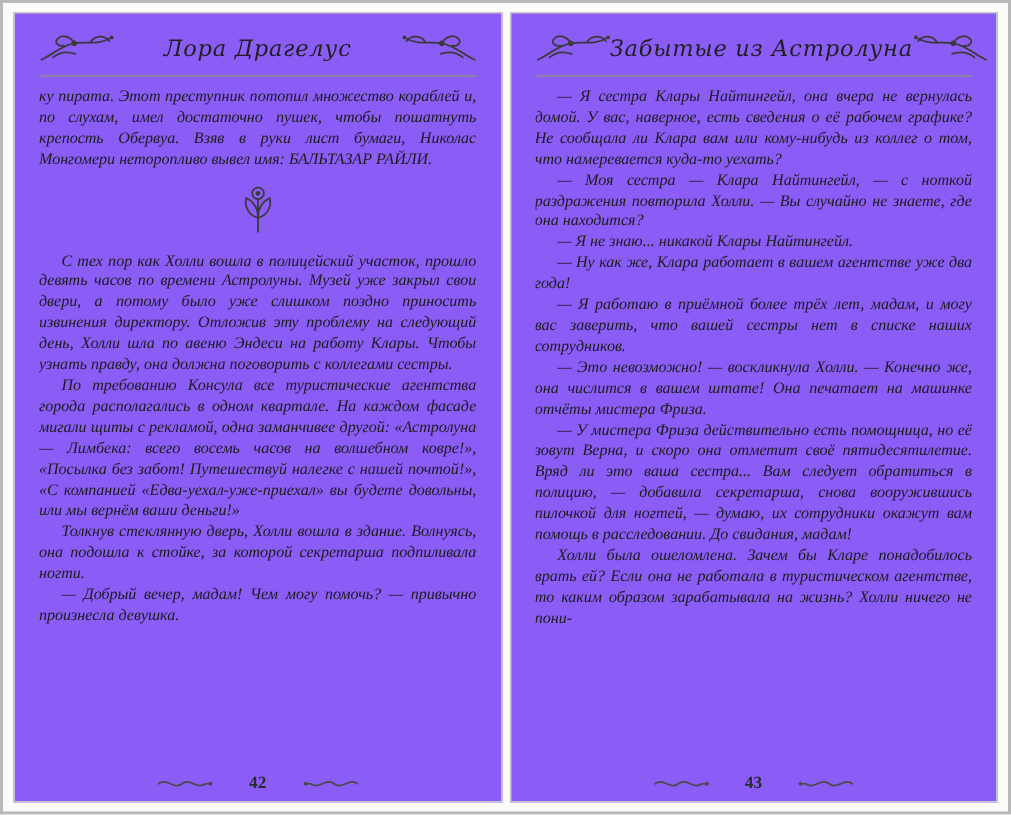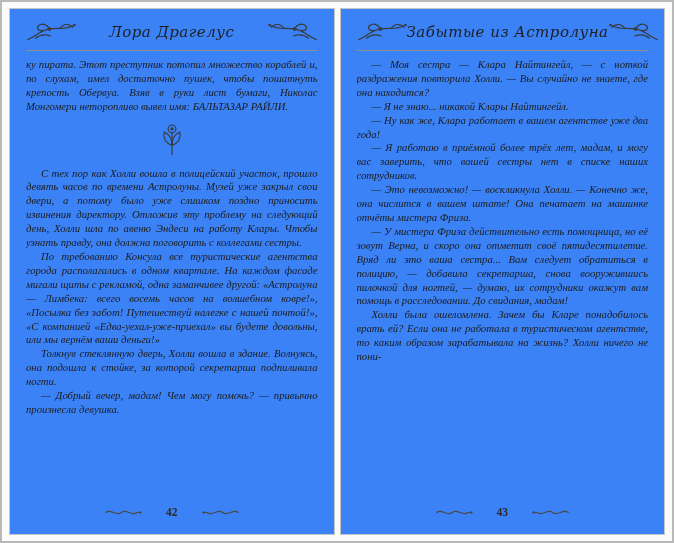--- a/index.html
+++ b/index.html
@@ -8,23 +8,23 @@
     width: 674px; height: 543px;
     background: #fbfbfa;
     border: 2px solid #b9b9b9;
     padding: 6px 7px;
     display: flex; gap: 5px;
     font-family: "Liberation Serif", "DejaVu Serif", serif;
   }
   .page {
     flex: 1 1 0;
     border: 1px solid #c6c6c6;
-    background: #3b82f6;
+    background: #8b5cf6;
     display: flex; flex-direction: column;
-    padding: 7px 16px 16px 16px;
+    padding: 7px 16px 6px 16px;
     overflow: hidden;
   }
   .header-row {
     display: flex; align-items: center; justify-content: space-between;
     height: 32px;
   }
   .header-title {
     flex: 1;
     text-align: center;
     font-family: "DejaVu Serif", serif;
@@ -143,20 +143,21 @@
           </svg>
         <div class="header-title">Забытые из Астролуна</div>
         <svg class="corner-ornament flip">
             <use href="#orn-corner"></use>
           </svg>
       </div>
       <hr class="header-rule">
     </div>
 
     <div class="page-body">
+      <p>— Я сестра Клары Найтингейл, она вчера не вернулась домой. У вас, наверное, есть сведения о её рабочем графике? Не сообщала ли Клара вам или кому-нибудь из коллег о том, что намеревается куда-то уехать?</p>
       <p>— Моя сестра — Клара Найтингейл, — с ноткой раздражения повторила Холли. — Вы случайно не знаете, где она находится?</p>
       <p>— Я не знаю... никакой Клары Найтингейл.</p>
       <p>— Ну как же, Клара работает в вашем агентстве уже два года!</p>
       <p>— Я работаю в приёмной более трёх лет, мадам, и могу вас заверить, что вашей сестры нет в списке наших сотрудников.</p>
       <p>— Это невозможно! — воскликнула Холли. — Конечно же, она числится в вашем штате! Она печатает на машинке отчёты мистера Фриза.</p>
       <p>— У мистера Фриза действительно есть помощница, но её зовут Верна, и скоро она отметит своё пятидесятилетие. Вряд ли это ваша сестра... Вам следует обратиться в полицию, — добавила секретарша, снова вооружившись пилочкой для ногтей, — думаю, их сотрудники окажут вам помощь в расследовании. До свидания, мадам!</p>
       <p>Холли была ошеломлена. Зачем бы Кларе понадобилось врать ей? Если она не работала в туристическом агентстве, то каким образом зарабатывала на жизнь? Холли ничего не пони-</p>
     </div>
 
     <div class="page-footer">

